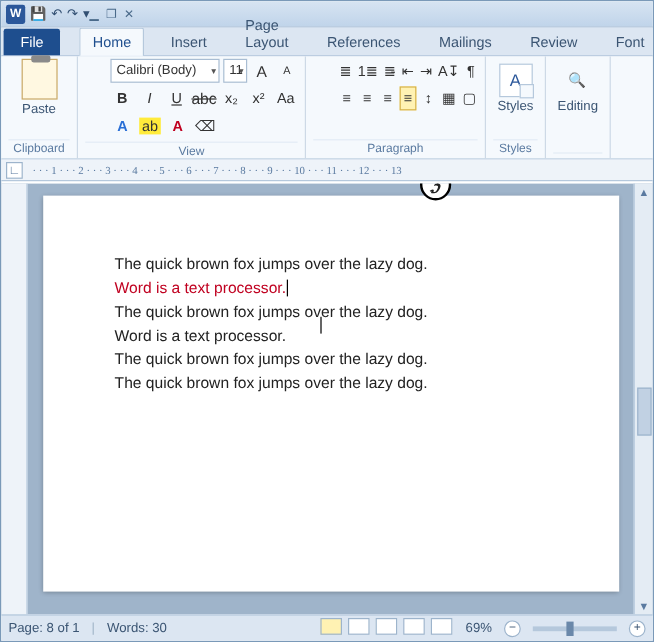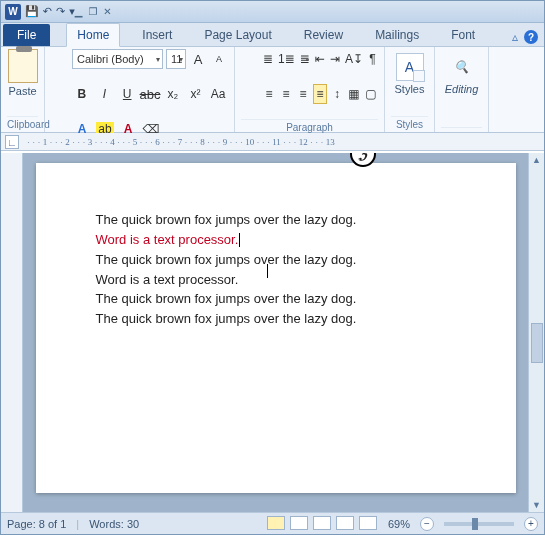--- a/index.html
+++ b/index.html
@@ -12,37 +12,37 @@
 .winbtns { display:flex; gap:6px; font-size:10px; color:#4a6a8a;}
 .tabs { height:24px; background:#dce6f2; display:flex; align-items:flex-end; padding-left:2px; border-bottom:1px solid #b5c8dc; gap:12px;}
 .filetab { background:#1e4e8e; color:#fff; padding:4px 14px; font-size:12px; border-radius:2px 2px 0 0; margin-right:4px;}
 .tab { padding:4px 10px; font-size:12px; color:#3b5573; cursor:default;}
 .tab.active { background:#f5f9fd; border:1px solid #b5c8dc; border-bottom:1px solid #f5f9fd; border-radius:2px 2px 0 0; margin-bottom:-1px; color:#1e4e8e;}
 .tabs .right { margin-left:auto; display:flex; gap:6px; padding:0 6px 2px; color:#3b73b9; font-size:12px;}
 .helpcircle{display:inline-flex;width:14px;height:14px;border-radius:50%;background:#2a6fd6;color:#fff;align-items:center;justify-content:center;font-size:10px;font-weight:bold;}
 .ribbon { height:86px; background:#f5f9fd; display:flex; border-bottom:1px solid #b5c8dc;}
 .group { border-right:1px solid #cdd9e6; padding:2px 6px 0 6px; display:flex; flex-direction:column; justify-content:space-between;}
 .group .label { font-size:10px; color:#5a7aa0; text-align:center; padding:2px 0; border-top:1px solid #e3ecf5;}
-.cliparea { width:44px; }
+.cliparea { width:64px; }
 .pastebig { display:flex; flex-direction:column; align-items:center; font-size:11px; color:#3b5573; gap:2px;}
 .pasteicon { width:30px; height:34px; border:1px solid #c9a96a; background:#fff8e1; position:relative;}
 .pasteicon::before{content:""; position:absolute; top:-4px; left:7px; width:16px; height:6px; background:#8a8a8a; border-radius:2px;}
 .fontarea { width:190px;}
-.row { display:flex; gap:3px; align-items:center; margin-bottom:15px;padding-left:21px;}
+.row { display:flex; gap:3px; align-items:center; margin-bottom:3px;padding-left:21px;}
 .sel { height:20px; border:1px solid #a9bdd3; background:#fff; font-size:11px; padding:0 14px 0 4px; display:flex; align-items:center; position:relative; color:#333;}
 .sel::after{content:"▾"; position:absolute; right:2px; font-size:8px; color:#555;}
 .btn { width:20px; height:20px; border:1px solid transparent; display:flex; align-items:center; justify-content:center; font-size:12px; color:#333; background:transparent;}
 .hl{background:#ffeb3b; padding:0 2px;}
 .colA{color:#c00020; font-weight:bold;}
 .para { width:150px;}
 .stylesg { width:50px; display:flex; flex-direction:column; justify-content:space-between;}
 .bigbtn { display:flex; flex-direction:column; align-items:center; font-size:11px; color:#3b5573; gap:2px; padding-top:4px;}
 .stylesicon{width:28px;height:28px;border:1px solid #b5c8dc;background:#fff;font-size:14px;display:flex;align-items:center;justify-content:center;color:#2b579a;position:relative;}
 .stylesicon::after{content:"";position:absolute;right:-2px;bottom:-2px;width:10px;height:10px;background:#f5f9fd;border:1px solid #b5c8dc;}
-.editg { width:54px;font-style:italic;}
+.editg { width:54px;}
 .editicon{width:28px;height:28px;display:flex;align-items:center;justify-content:center;font-size:16px;}
 .findicon::before{content:"🔍";font-size:12px;}
 .rulertop { height:18px; background:#eef3f9; border-bottom:1px solid #b5c8dc; display:flex; align-items:center; font-size:8px; color:#5a7aa0; padding-left:26px; position:relative;}
 .rulertop .tab-stop{position:absolute;left:4px;top:2px;width:14px;height:14px;border:1px solid #9db4cc;background:#fff;font-size:10px;display:flex;align-items:center;justify-content:center;}
 .rulernums{letter-spacing:0; white-space:nowrap; font-family:Tahoma; font-size:9px;}
 .workspace { position:absolute; top:152px; bottom:22px; left:0; right:0; background:#9fb4ca; display:flex;}
 .vruler { width:22px; background:#eef3f9; border-right:1px solid #b5c8dc;}
 .docwrap { flex:1; overflow:auto; position:relative; padding:10px 10px;}
 .page { width:480px; min-height:330px; background:#fff; margin:0 auto; box-shadow:0 1px 4px rgba(0,0,0,.3); padding:48px 60px; font-family:Calibri,"Segoe UI",sans-serif; font-size:13px; line-height:1.45; color:#222; position:relative;}
 .page p{margin:0 0 1px;}
@@ -78,22 +78,23 @@
     <span>❐</span>
     <span>✕</span>
   </div>
 </div>
 
 <div class="tabs">
   <div class="filetab">File</div>
   <div class="tab active">Home</div>
   <div class="tab">Insert</div>
   <div class="tab">Page Layout</div>
+  <div class="tab">References</div>
+  <div class="tab">Mailings</div>
   <div class="tab">Review</div>
-  <div class="tab">Mailings</div>
   <div class="tab">Font</div>
   <div class="right">
     <span>▵</span>
     <span class="helpcircle">?</span>
   </div>
 </div>
 
 <div class="ribbon">
   <div class="group cliparea">
     <div class="pastebig">
@@ -128,21 +129,21 @@
         <div class="btn" style="color:#2a6fd6;font-weight:bold">A</div>
         <div class="btn">
             <span class="hl">ab</span>
           </div>
         <div class="btn">
             <span class="colA">A</span>
           </div>
         <div class="btn">⌫</div>
       </div>
     </div>
-    <div class="label">Word</div>
+    <div class="label">View</div>
   </div>
 
   <div class="group para">
     <div>
       <div class="row">
         <div class="btn">≣</div>
         <div class="btn">1≣</div>
         <div class="btn">≣̵</div>
         <div class="btn">⇤</div>
         <div class="btn">⇥</div>

